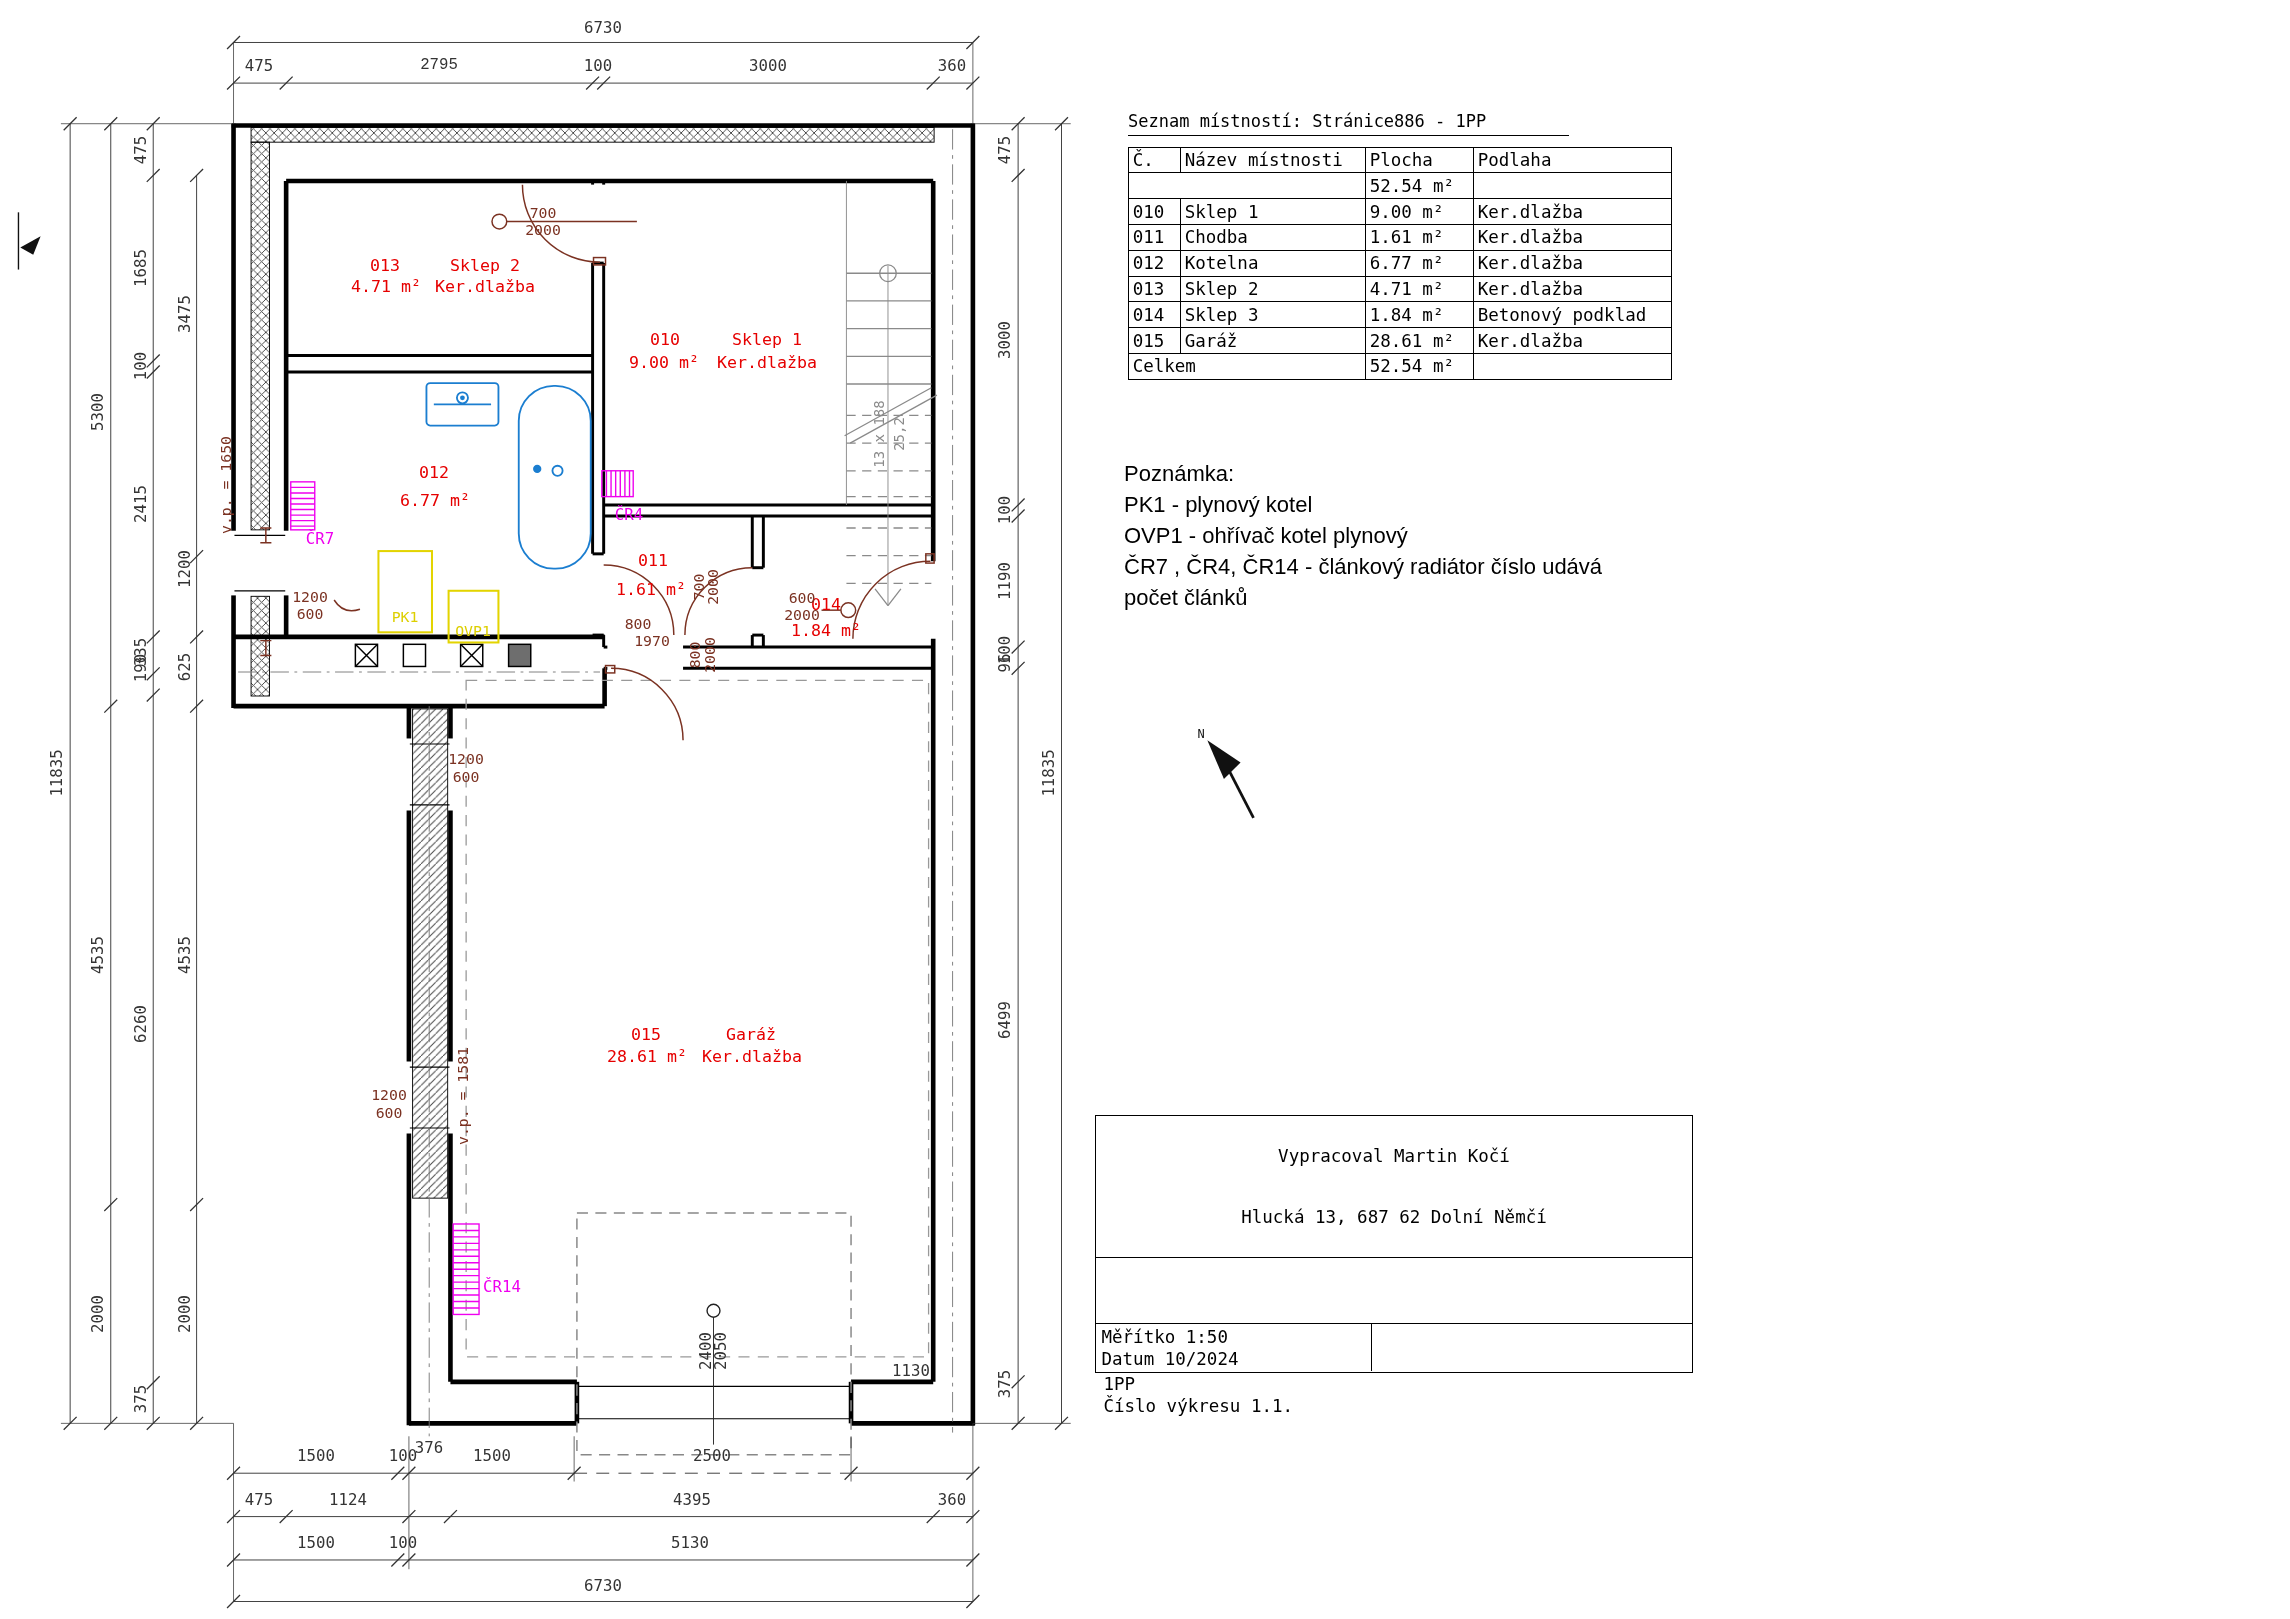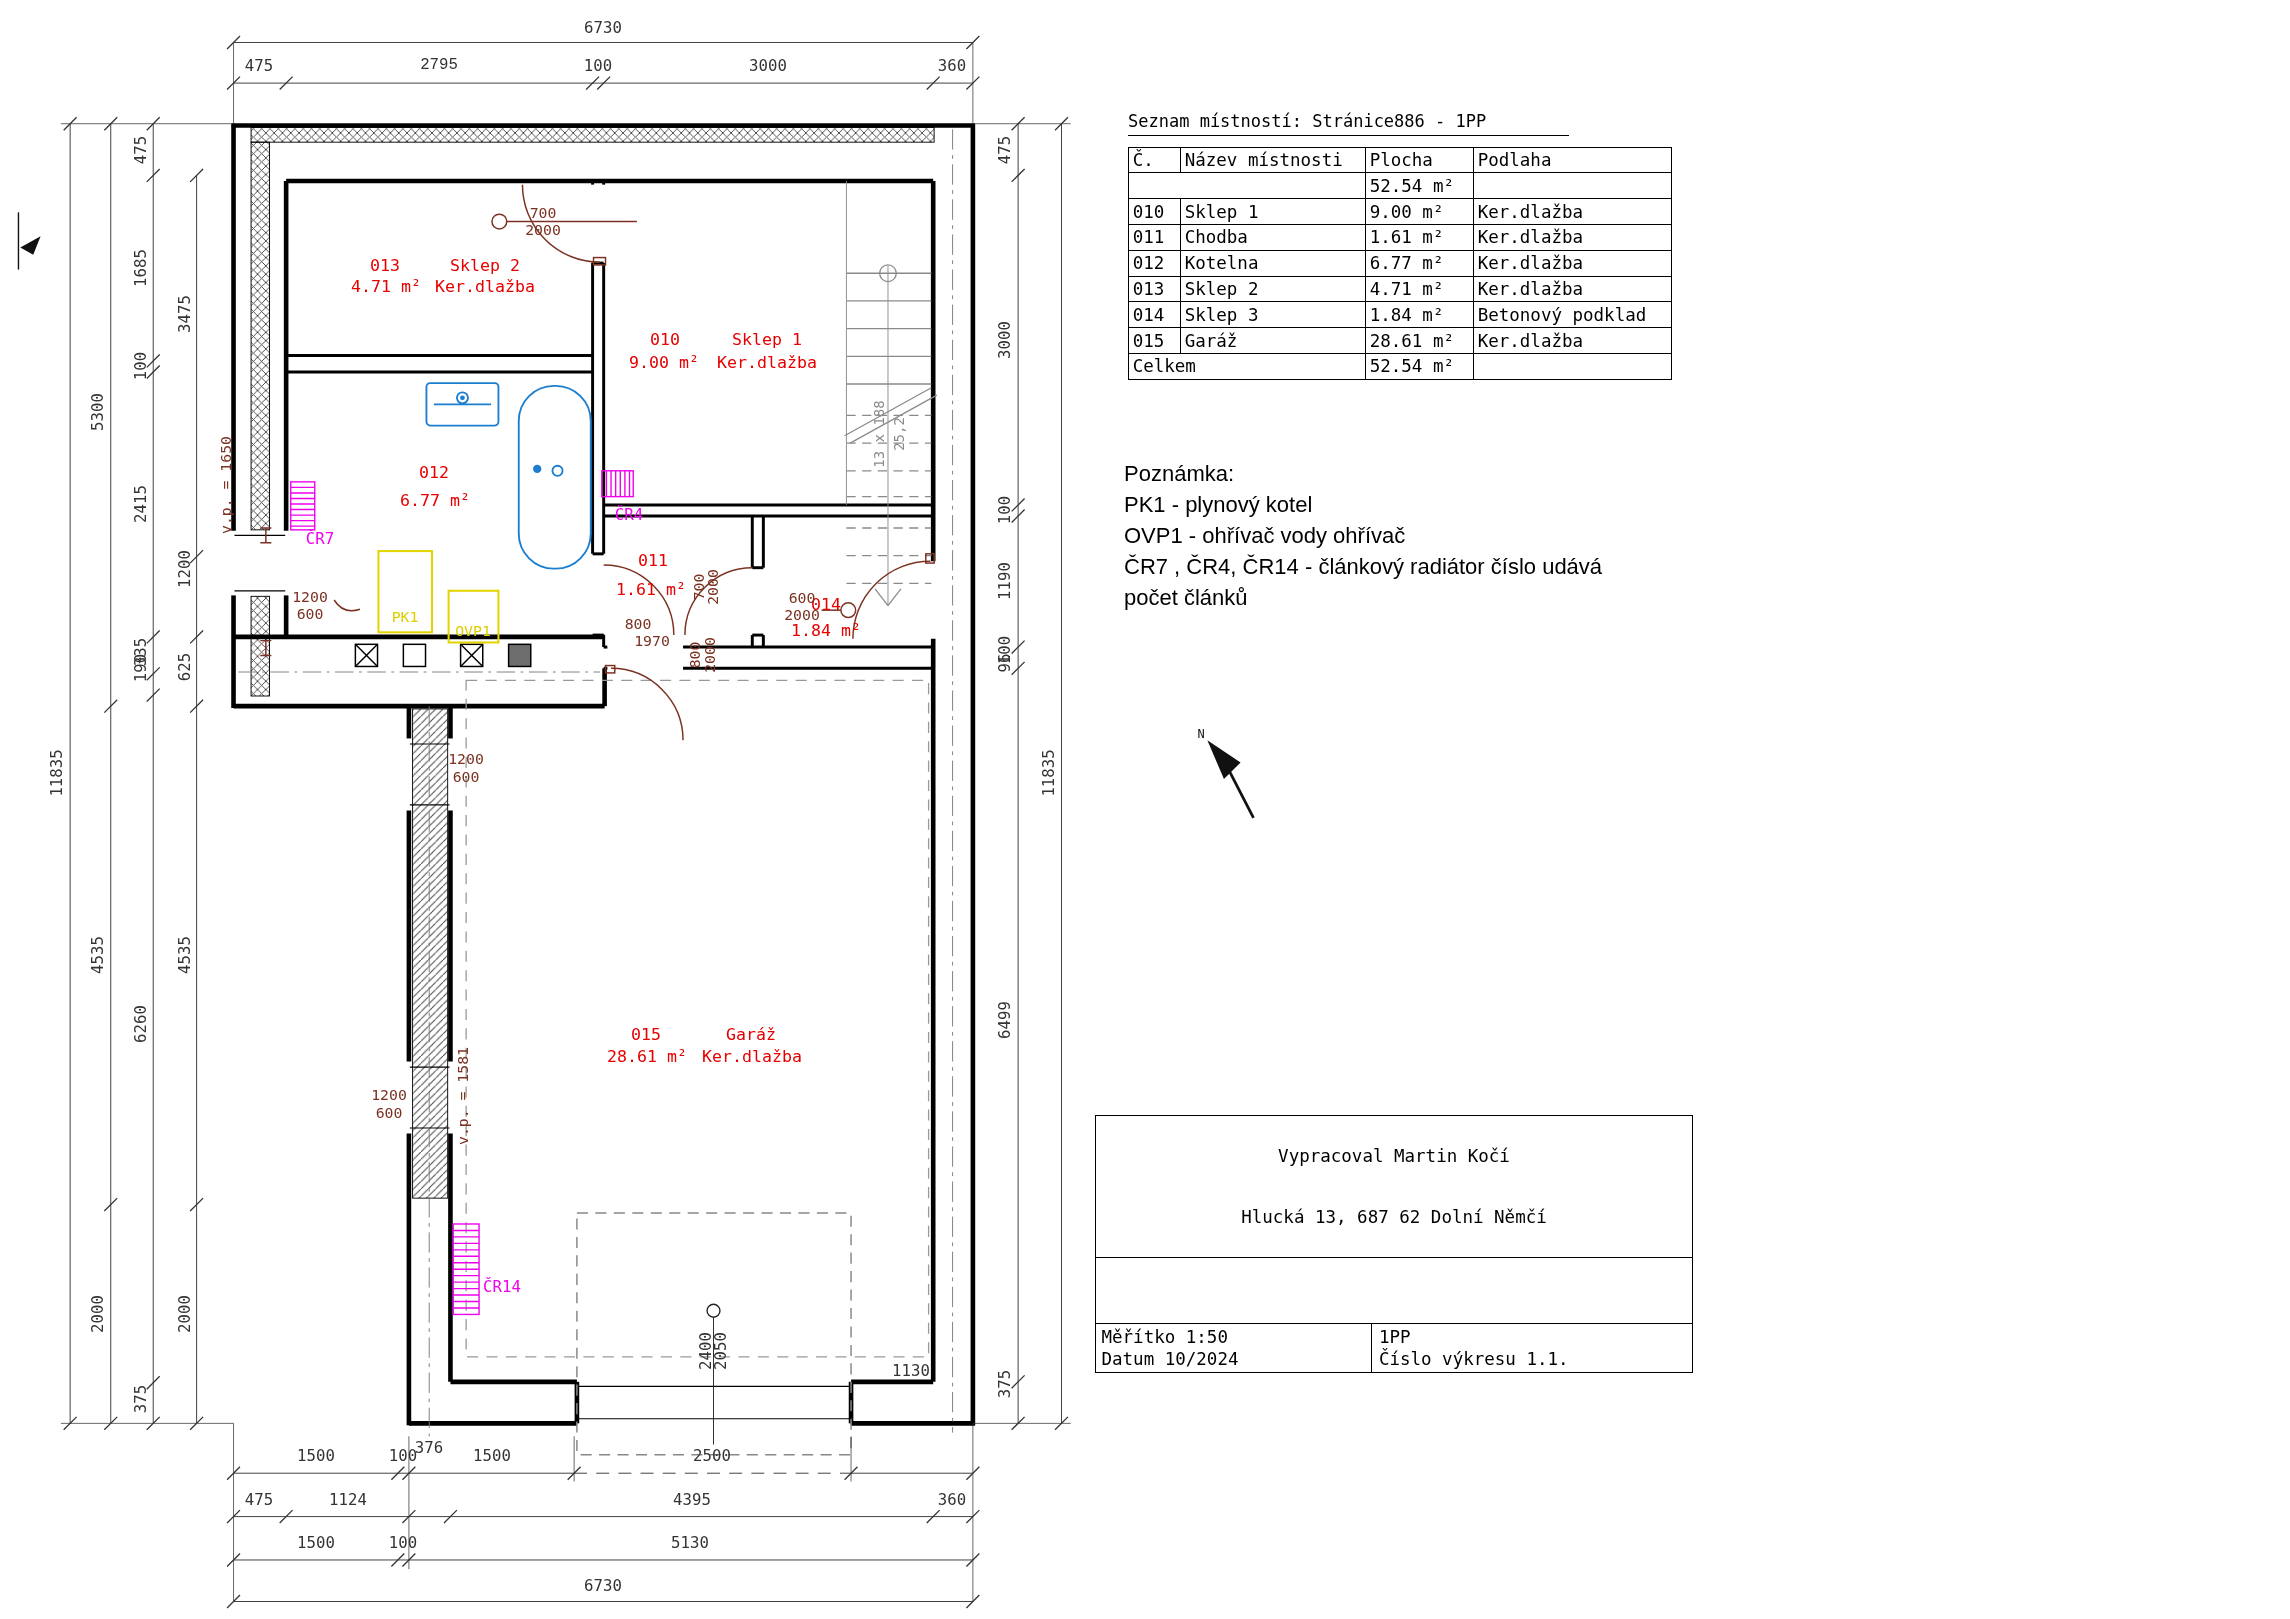--- a/index.html
+++ b/index.html
@@ -26,21 +26,21 @@
 
   .notes{position:absolute;left:1124px;top:458px;width:572px;
        font-family:"Liberation Sans",sans-serif;font-size:22px;color:#000;line-height:31px;}
 
   .tblock{position:absolute;left:1095px;top:1115px;width:596px;border:1.8px solid #000;background:#fff;
        font-size:17.5px;color:#000;}
   .tblock .r1{height:123px;border-bottom:1.5px solid #000;display:flex;flex-direction:column;
        justify-content:space-around;align-items:center;padding:9.2px 0;}
   .tblock .r2{height:65px;border-bottom:1.5px solid #000;}
   .tblock .r3{height:66px;border-bottom:1.5px solid #000;display:flex;align-items:center;padding-left:5.5px;}
-  .tblock .r4{height:48px;display:flex;}
+  .tblock .r4{height:48px;display:flex;flex-direction:column;}
   .tblock .r4 .cl{width:269px;border-right:1.5px solid #000;padding:2.8px 0 0 5.5px;}
   .tblock .r4 .cr{flex:1;padding:2.8px 0 0 7.4px;}
   .tblock .r4 div div{height:22px;}
   .tblock .line{white-space:pre;}
 </style>
 </head>
 <body>
 
 <div class="canvas">
 
@@ -428,21 +428,21 @@
             <td></td>
           </tr>
         </tbody>
     </table>
   </div>
 
   <div class="notes">
     <div>Poznámka:</div>
     <div>
         <div>PK1 - plynový kotel</div>
-        <div>OVP1 - ohřívač vody ohřívač</div>
+        <div>OVP1 - ohřívač kotel plynový</div>
         <div>ČR7 , ČR4, ČR14 - článkový radiátor číslo udává</div>
         <div>počet článků</div>
       </div>
   </div>
 
   <div class="tblock">
     <div class="r1">
       <div class="line">Vypracoval Martin Kočí</div>
       <div class="line">Hlucká 13, 687 62 Dolní Němčí</div>
     </div>

